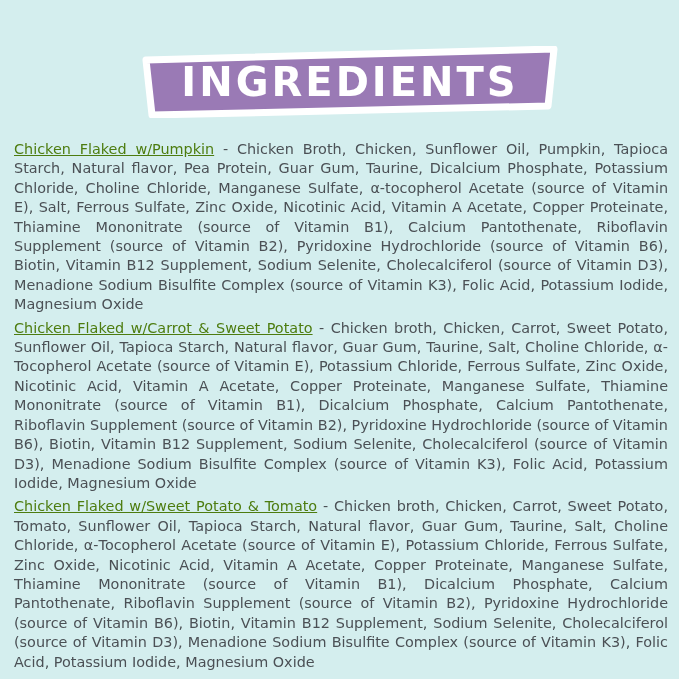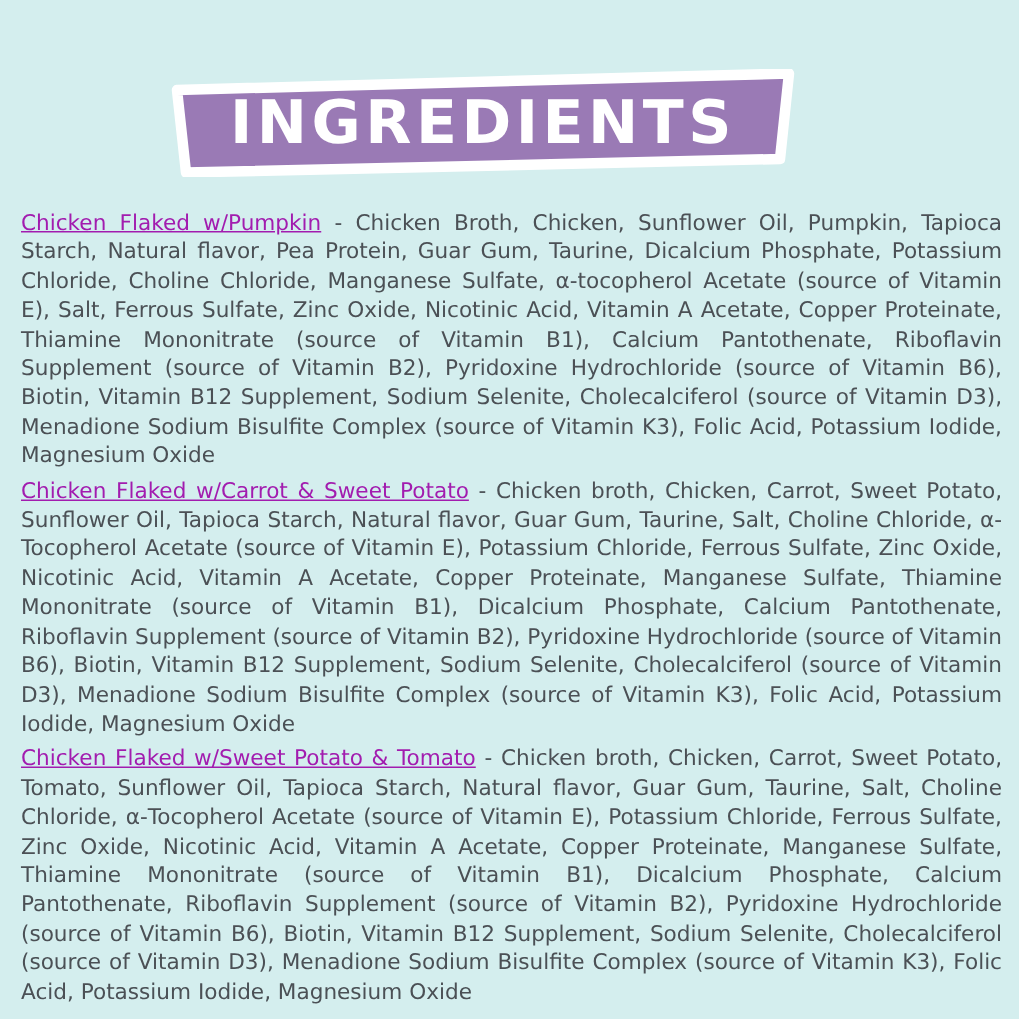--- a/index.html
+++ b/index.html
@@ -22,21 +22,21 @@
   }
 
   
   .banner-wrap {
     position: relative;
     width: 679px;
     height: 128px;
   }
   .banner {
     position: absolute;
-    left: 112px;
+    left: 140px;
     top: 46px;
     width: 420px;
     height: 72px;
   }
   .banner-shape {
     position: absolute;
     inset: 0;
   }
   .banner-title {
     position: absolute;
@@ -69,21 +69,21 @@
     text-align: justify;
     text-justify: inter-word;
     margin: 0 0 4px 0;
     font-family: "DejaVu Sans", sans-serif;
   }
   .para:last-child {
     margin-bottom: 16px;
   }
   .flavor {
     text-decoration: underline;
-    color: #a21caf;
+    color: #4d7c0f;
   }
 </style>
 </head>
 <body>
 
 <div class="page">
 
   <div class="banner-wrap">
     <div class="banner">
       <svg class="banner-shape" viewBox="0 0 420 72" preserveAspectRatio="none">

